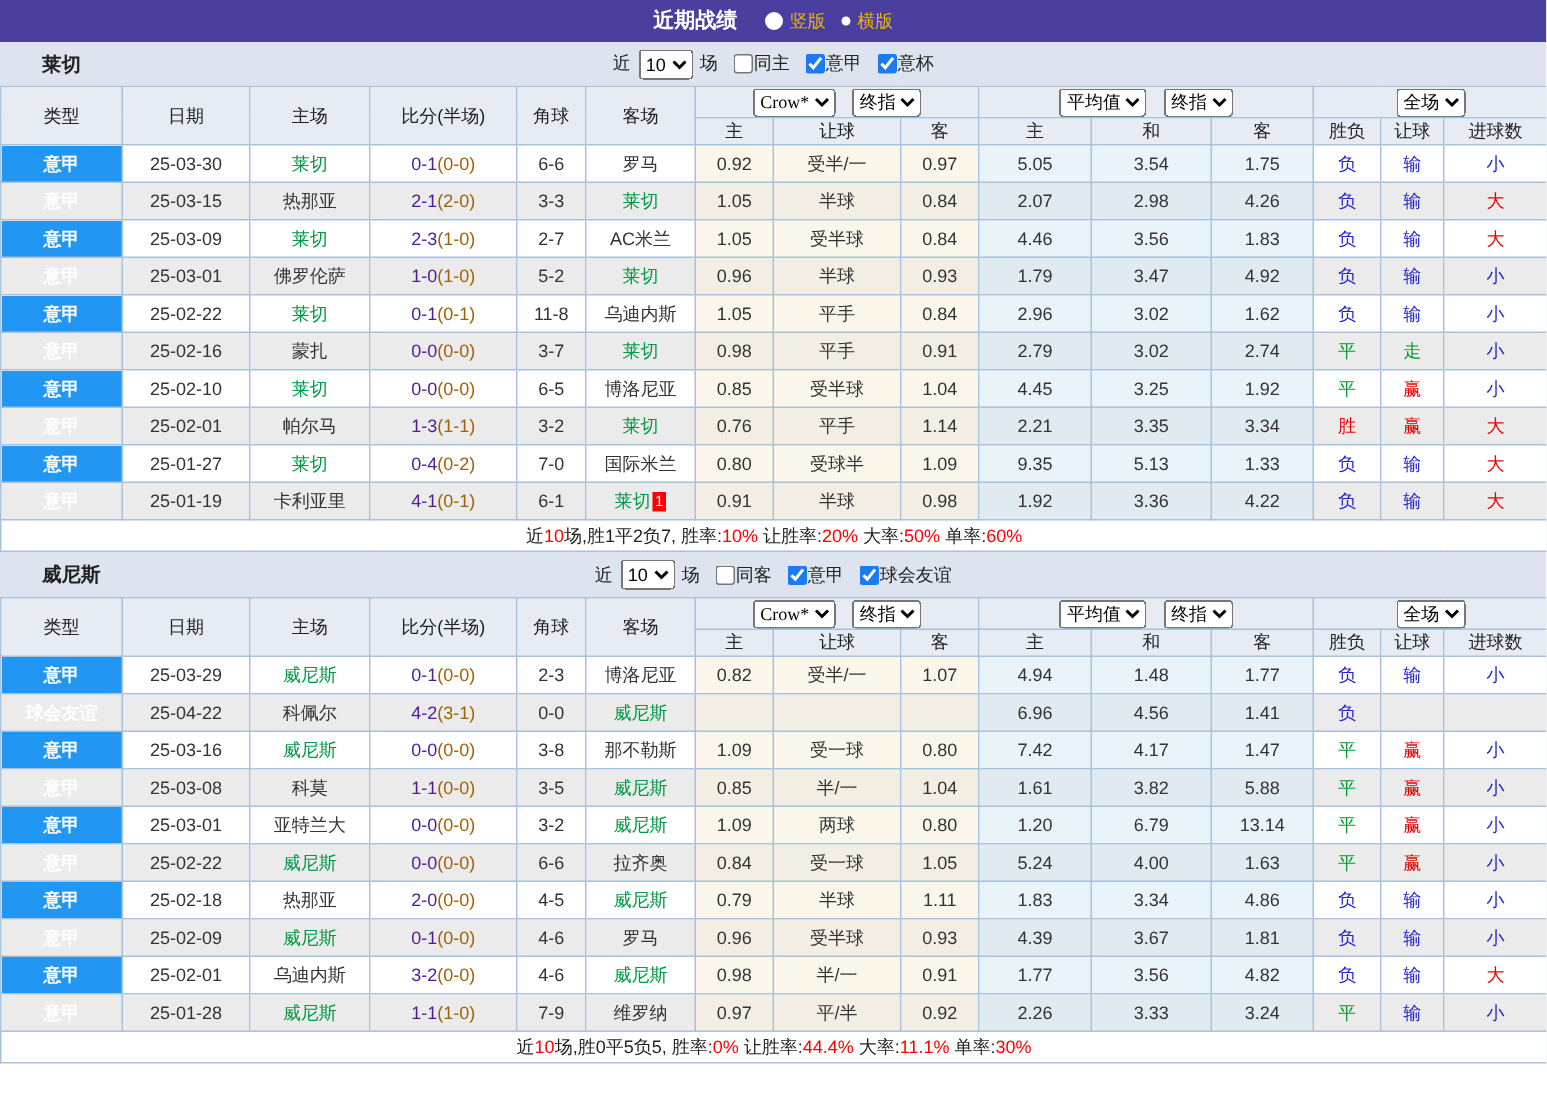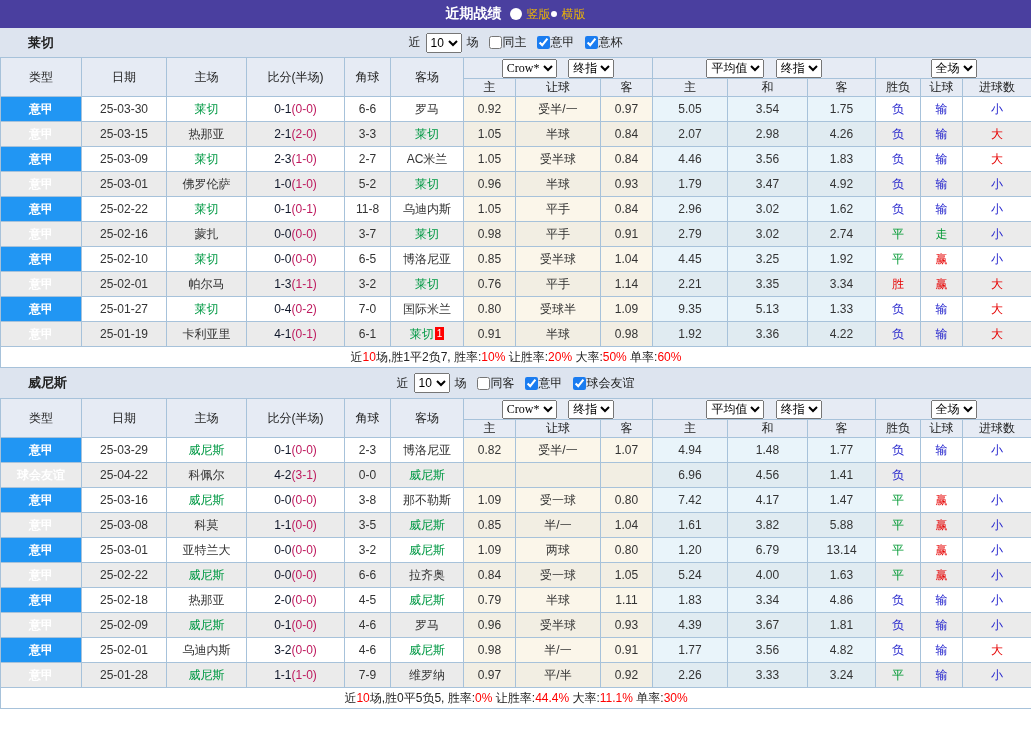--- a/index.html
+++ b/index.html
@@ -1,19 +1,19 @@
 <!DOCTYPE html>
 <html><head>
 <meta charset="utf-8">
 <style>
   * { box-sizing: border-box; }
   body { margin: 0; font-family: "Liberation Sans", "DejaVu Sans", sans-serif; background: #fff; }
   .page { width: 1031px; height: 731px; overflow: hidden; background: #fff; color: #333; font-size: 12px; }
 
-  .titlebar { height: 28px; background: #4a3f9f; display: flex; align-items: center; justify-content: center; color: #fff; }
+  .titlebar { height: 28px; background: #4a3f9f; display: flex; align-items: center; justify-content: center; gap: 10px; color: #fff; }
   .titlebar .title { font-weight: bold; font-size: 14px; margin-right: 8px; }
   .radio-opt { display: inline-flex; align-items: center; gap: 5px; font-size: 12px; cursor: pointer; color: #eab308; }
   .radio { display: inline-block; border-radius: 50%; }
   .radio.filled { width: 12px; height: 12px; background: #fff; }
   .radio.empty { width: 6px; height: 6px; border: 3px solid #fff; background: #7ea6e0; }
 
   .section-bar { position: relative; height: 29px; background: #dde4ef; display: flex; align-items: center; }
   .team-name { position: absolute; left: 28px; font-weight: bold; font-size: 13px; color: #222; }
   .filters { margin: 0 auto; display: flex; align-items: center; gap: 3px; font-size: 12px; color: #222; }
   .filters select { font-size: 12px; height: 20px; margin: 0 2px; }
@@ -30,22 +30,22 @@
   tbody td { height: 25px; font-size: 12px; background: #fff; }
   tr.alt td { background: #ebebeb; }
   td.type-blue { background: #2196f3; color: #fff; font-weight: bold; }
   td.type-teal { background: #2aa79c; color: #fff; font-weight: bold; }
   tbody td.cream { background: #fbf6ea; }
   tr.alt td.cream { background: #f2eee3; }
   tbody td.eublue { background: #e9f4fa; }
   tr.alt td.eublue { background: #e0ebf1; text-align: center; }
 
   .green-team { color: #009944; }
-  .score-main { color: #0f172a; }
-  .score-half { color: #be185d; }
+  .score-main { color: #4c1d95; }
+  .score-half { color: #a16207; }
   .res-red { color: #e60000; }
   .res-green { color: #009933; }
   .res-blue { color: #2323cd; }
   .badge { display: inline-block; background: #ff0000; color: #fff; font-size: 10px; line-height: 13px; padding: 0 2px; margin-left: 1px; vertical-align: 1px; }
 
   .summary-cell { height: 21px; font-size: 12px; background: #fff; color: #222; }
   .summary-cell .red { color: #ff0000; }
 </style>
 </head>
 <body>

